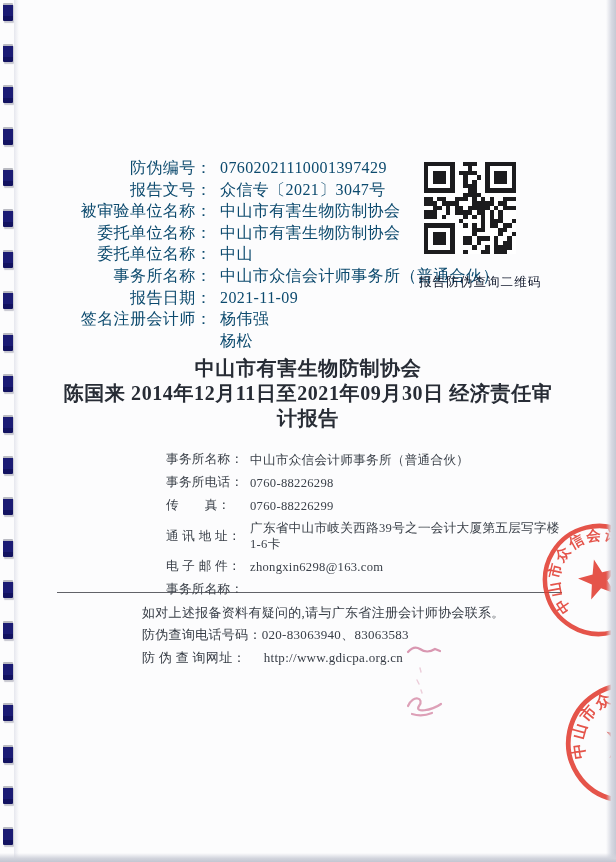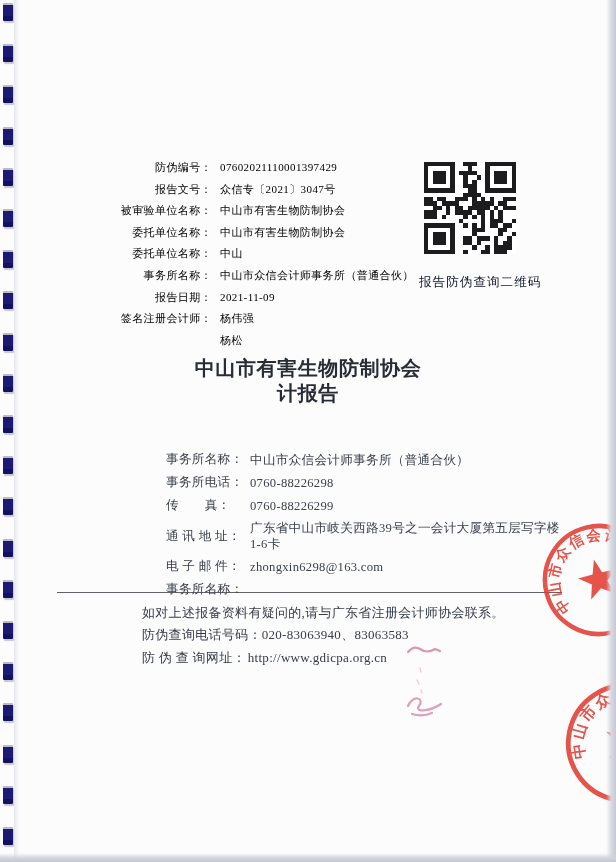--- a/index.html
+++ b/index.html
@@ -28,21 +28,21 @@
   
   .tooth{
     position:absolute;left:3px;width:10px;height:18px;
     background:linear-gradient(180deg,#b9bac2 0 2px,#1b1b74 2px 70%,#121260 70%);
     box-shadow:1px 2px 1px rgba(40,40,70,.25);
     border-radius:1px;
   }
   
   .info-block{
     position:absolute;top:157px;left:55px;width:375px;
-    font-size:11px;line-height:21.6px;color:#000000;
+    font-size:16px;line-height:21.6px;color:#0c4a6e;
     letter-spacing:.4px;
   }
   .info-row{white-space:nowrap;}
   .info-label{display:inline-block;width:157px;text-align:right;}
   .info-value{padding-left:8px;}
   
   .qr-wrap{position:absolute;left:424px;top:162px;width:95px;}
   .qr-svg{display:block;width:92px;height:92px;background:#fff;}
   .qr-caption{
     position:absolute;left:419px;top:274px;width:160px;
@@ -65,21 +65,21 @@
   .contact-row.single .contact-value{line-height:16px;white-space:nowrap;}
   
   .divider{
     position:absolute;top:592px;left:57px;width:505px;height:1px;
     background:#45464e;opacity:.85;
   }
   .footer-block{
     position:absolute;top:602px;left:142px;width:420px;
     font-size:13px;line-height:22.4px;color:#363c45;letter-spacing:.3px;
   }
-  .footer-val{margin-left:2px;}
+  .footer-val{margin-left:18px;}
   
   .stamp{position:absolute;opacity:.88;}
   .stamp1{left:540px;top:521px;width:118px;height:118px;transform:rotate(-14deg);}
   .stamp2{left:563px;top:680px;width:126px;height:126px;transform:rotate(12deg);}
   
   .scribble{position:absolute;left:400px;top:640px;width:52px;height:82px;}
 </style>
 </head>
 <body>
 
@@ -237,20 +237,21 @@
         <rect x="14" y="20" width="1" height="1" fill="#1c1c1e"></rect>
         <rect x="16" y="20" width="1" height="1" fill="#1c1c1e"></rect>
         <rect x="17" y="20" width="1" height="1" fill="#1c1c1e"></rect>
         <rect x="18" y="20" width="1" height="1" fill="#1c1c1e"></rect>
       </svg>
   </div>
   <div class="qr-caption">报告防伪查询二维码</div>
 
   <div class="title-block">
     <div>中山市有害生物防制协会</div>
+    <div>陈国来 2014年12月11日至2021年09月30日 经济责任审</div>
     <div>计报告</div>
   </div>
 
   <div class="contact-block">
     <div class="contact-row single">
         <span class="contact-label">事务所名称：</span>
         <span class="contact-value">中山市众信会计师事务所（普通合伙）</span>
       </div>
     <div class="contact-row single">
         <span class="contact-label">事务所电话：</span>

